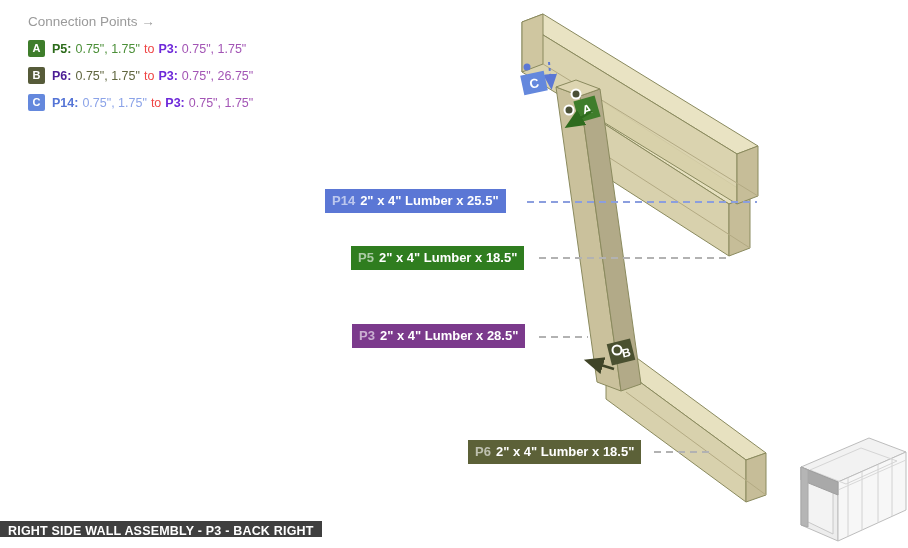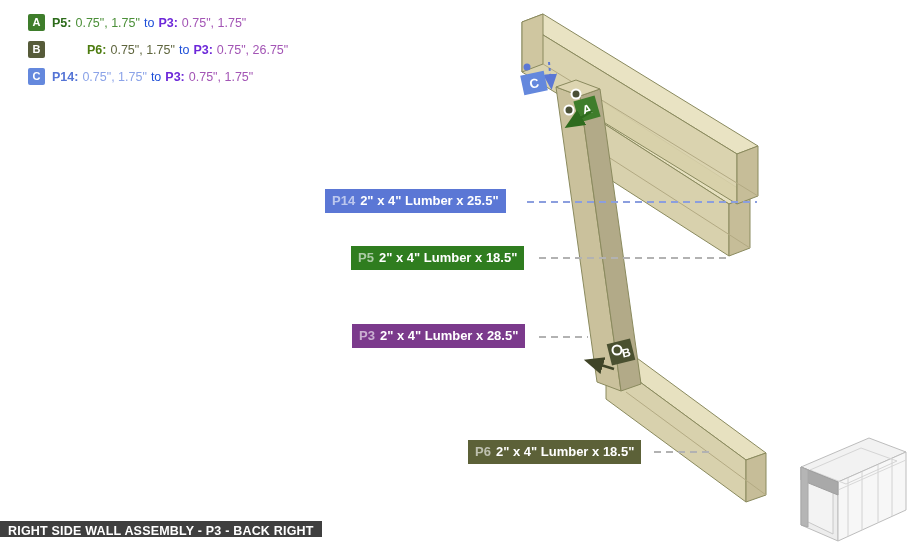--- a/index.html
+++ b/index.html
@@ -15,23 +15,23 @@
   .legend-row{display:flex;align-items:center;margin-bottom:10px;height:17px;}
   .badge{display:inline-block;width:17px;height:17px;border-radius:2px;color:#fff;
          font-size:11px;font-weight:bold;text-align:center;line-height:17px;margin-right:7px;}
   .badge-a{background:#3e7d2b;}
   .badge-b{background:#565b39;}
   .badge-c{background:#6488dd;}
   .row-text{font-size:12.5px;white-space:nowrap;}
   .row-text b{font-weight:bold;text-align:right;}
   .row-text span, .row-text b{margin-right:4px;}
   .row-a .from-id{color:#2c6b1a;}  .row-a .from-vals{color:#4b8f38;}
-  .row-b .from-id{color:#4d7c0f;margin-left:35px;}  .row-b .from-vals{color:#5f653e;}
+  .row-b .from-id{color:#4c1d95;}  .row-b .from-vals{color:#5f653e;}
   .row-c .from-id{color:#5474d6;}  .row-c .from-vals{color:#8ba3e8;}
-  .to-word{color:#1d4ed8;}
+  .to-word{color:#ef4444;}
   .to-id{color:#6d28d9;}
   .to-vals{color:#a355b5;}
 
   
   .plabel{position:absolute;height:24px;line-height:24px;padding:0 7px;color:#fff;
           font-size:13px;font-weight:bold;white-space:nowrap;}
   .plabel .pid{color:rgba(255,255,255,0.60);margin-right:5px;}
   .plabel-p14{left:325px;top:189px;background:#5b77d5;}
   .plabel-p5 {left:351px;top:246px;background:#2f7d1f;}
   .plabel-p3 {left:352px;top:324px;background:#7b3a8c;}
@@ -131,20 +131,21 @@
       <line x1="862" y1="472" x2="862" y2="530" stroke="#d2d2d2"></line>
       <line x1="878" y1="465" x2="878" y2="523" stroke="#d2d2d2"></line>
       <line x1="892" y1="458" x2="892" y2="516" stroke="#d2d2d2"></line>
       <line x1="838" y1="490" x2="906" y2="460" stroke="#d8d8d8"></line>
       <polygon points="801,467 838,482 838,495 801,480" fill="#a9a9a9" stroke="#9e9e9e"></polygon>
       <polygon points="801,467 808,470 808,527 801,525" fill="#b5b5b5" stroke="#a8a8a8"></polygon>
     </g>
   </svg>
 
   <div class="legend">
+    <div class="legend-title">Connection Points →</div>
 
     <div class="legend-row row-a">
       <span class="badge badge-a">A</span>
       <span class="row-text"><b class="from-id">P5:</b><span class="from-vals">0.75", 1.75"</span><span class="to-word">to</span><b class="to-id">P3:</b><span class="to-vals">0.75", 1.75"</span></span>
     </div>
 
     <div class="legend-row row-b">
       <span class="badge badge-b">B</span>
       <span class="row-text"><b class="from-id">P6:</b><span class="from-vals">0.75", 1.75"</span><span class="to-word">to</span><b class="to-id">P3:</b><span class="to-vals">0.75", 26.75"</span></span>
     </div>

